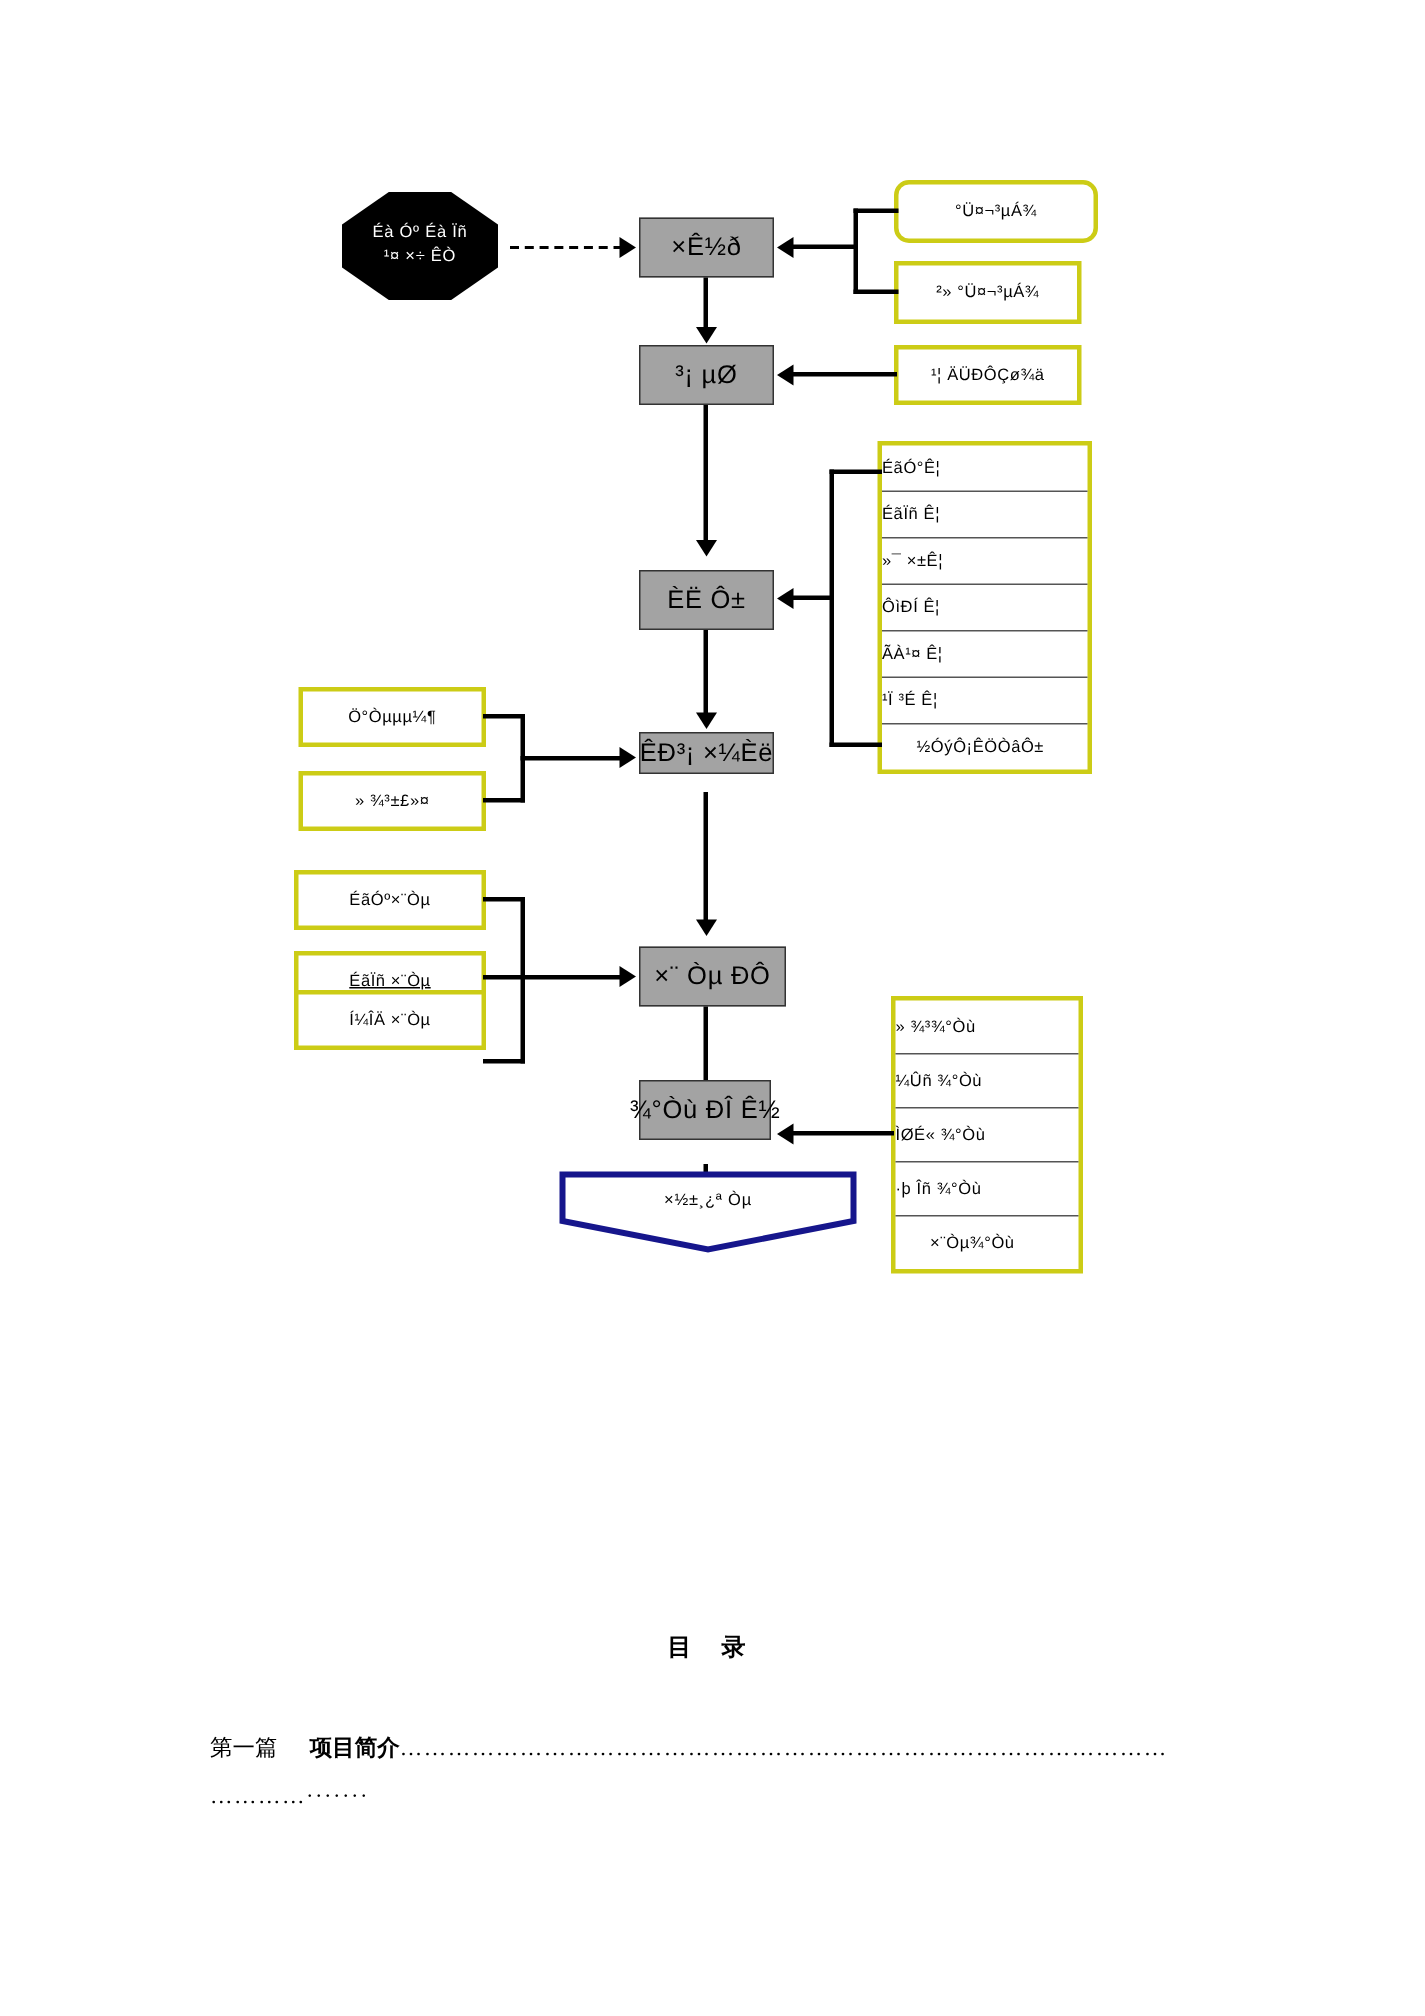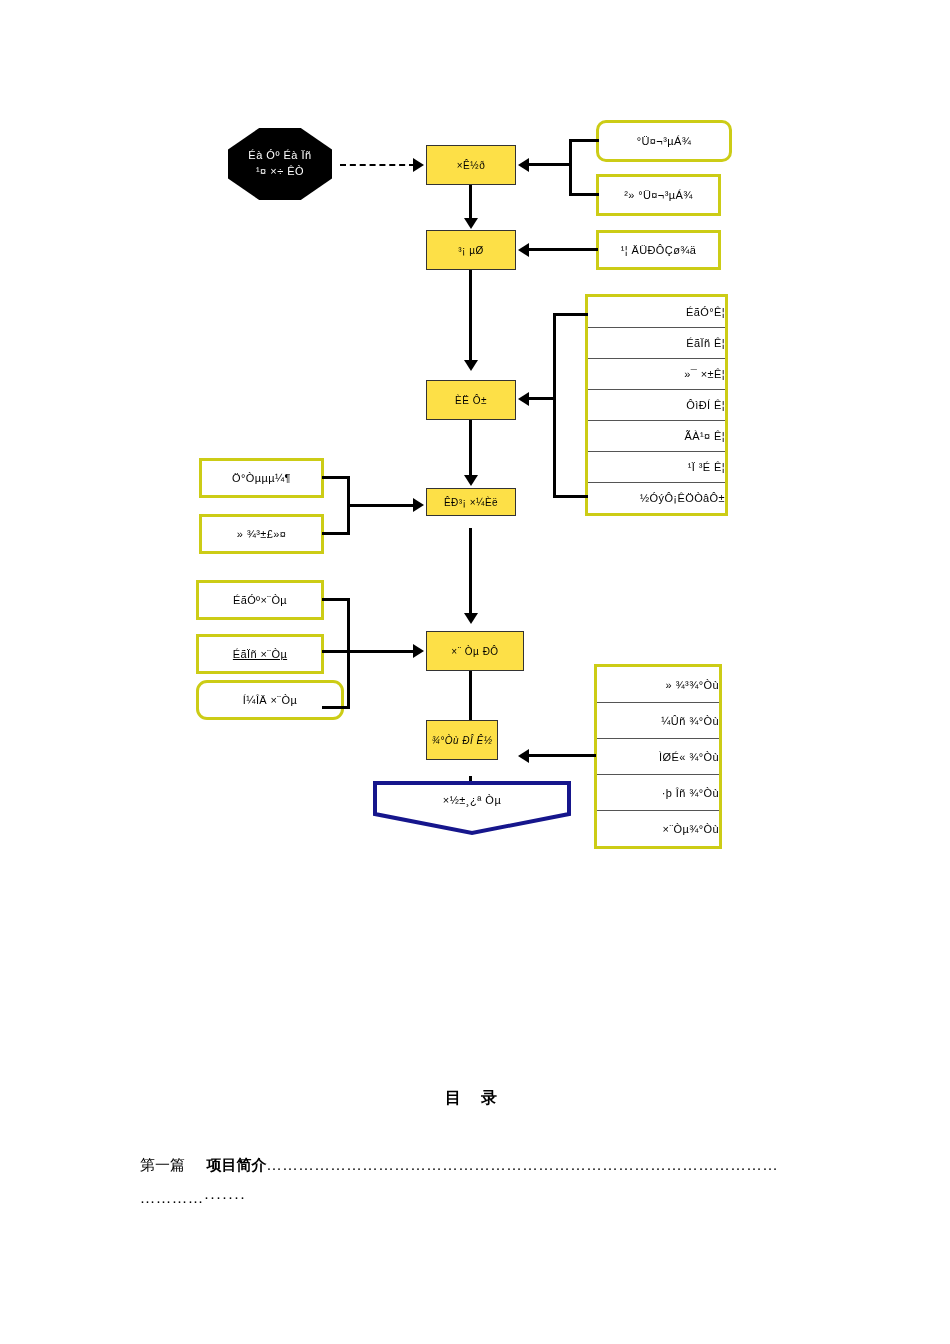--- a/index.html
+++ b/index.html
@@ -33,27 +33,27 @@
     text-align: center;
     font-size: 11px;
     line-height: 1.45;
     letter-spacing: 0.5px;
     clip-path: polygon(30% 0%, 70% 0%, 100% 30%, 100% 70%, 70% 100%, 30% 100%, 0% 70%, 0% 30%);
   }
   .octagon span { white-space: nowrap; }
 
   
   .pbox {
-    background: #fde047;
+    background: #a3a3a3;
     border: 1px solid #333333;
     display: flex;
     align-items: center;
     justify-content: center;
     text-align: center;
-    font-size: 10px;
+    font-size: 17px;
     color: #000000;
     letter-spacing: 0.5px;
     white-space: nowrap;
   }
 
   
   .ybox {
     background: #ffffff;
     border: 3px solid #cccc16;
     display: flex;
@@ -70,21 +70,21 @@
     border: 3px solid #cccc16;
     display: flex;
     flex-direction: column;
     font-size: 11px;
     color: #000000;
   }
   .ylist .row {
     flex: 1 1 0;
     display: flex;
     align-items: center;
-    justify-content: flex-end;
+    justify-content: flex-start;
     text-align: center;
     border-bottom: 1px solid #555555;
     letter-spacing: 0.4px;
     white-space: nowrap;
   }
   .ylist .row:last-child { border-bottom: none; padding-left: 23px; }
 
   
   .vline { background: #000000; width: 3px; }
   .hline { background: #000000; height: 3px; }
@@ -264,33 +264,33 @@
     <div class="abs pbox" style="left:426px; top:631px; width:98px; height:40px;justify-content:center;">
       <span>×¨   Òµ ÐÔ</span>
     </div>
 
     <div class="abs ybox" style="left:196px; top:580px; width:128px; height:40px;">
       <span>ÉãÓº×¨Òµ</span>
     </div>
     <div class="abs ybox" style="left:196px; top:634px; width:128px; height:40px;text-decoration:underline;">
       <span>ÉãÏñ ×¨Òµ</span>
     </div>
-    <div class="abs ybox" style="left:196px; top:680px; width:148px; height:40px;border-radius:11px;">
+    <div class="abs ybox" style="left:196px; top:660px; width:128px; height:40px;">
       <span>Í¼ÎÄ ×¨Òµ</span>
     </div>
     <div class="abs hline" style="left:322px; top:598px; width:28px;"></div>
     <div class="abs hline" style="left:322px; top:706px; width:28px;"></div>
     <div class="abs vline" style="left:347px; top:598px; height:111px;"></div>
     <div class="abs hline" style="left:322px; top:650px; width:93px;"></div>
     <div class="abs arrow-right" style="left:413px; top:644px;"></div>
 
     <div class="abs vline" style="left:469px; top:671px; height:55px;"></div>
     <div class="abs arrow-down" style="left:464px; top:722px;"></div>
 
-    <div class="abs pbox" style="left:426px; top:720px; width:72px; height:40px;font-style:italic;">
+    <div class="abs pbox" style="left:426px; top:720px; width:88px; height:40px;">
       <span>¾°Òù ÐÎ Ê½</span>
     </div>
 
     <div class="abs ylist" style="left:594px; top:664px; width:128px; height:185px;">
       <div class="row">
         <span>» ¾³¾°Òù</span>
       </div>
       <div class="row">
         <span>¼Ûñ ¾°Òù</span>
       </div>

